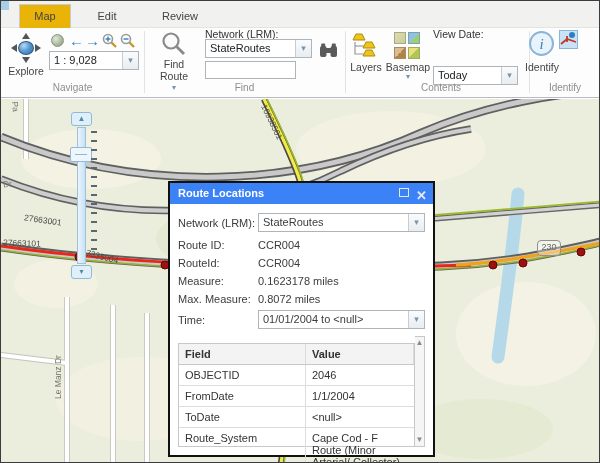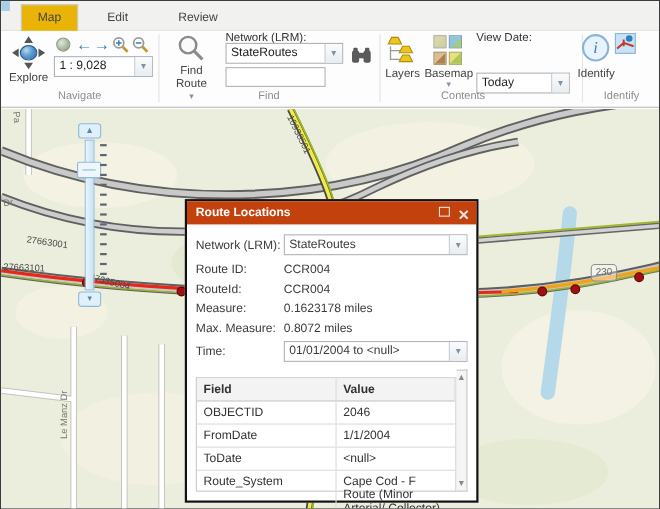--- a/index.html
+++ b/index.html
@@ -52,21 +52,21 @@
   #mapslider { position:absolute; left:0; top:0; z-index:3; }
   .sld-btn { position:absolute; width:21px; height:14px; background:#e0f0fb; border:1px solid #90b9d8; border-radius:3px;
      color:#5a87a8; font-size:8px; text-align:center; line-height:12px; }
   #sld-track { position:absolute; left:76px; top:28px; width:9px; height:137px; background:linear-gradient(90deg,#e9f5fd,#c7e2f4); border:1px solid #9fc2da; }
   #sld-thumb { position:absolute; left:69px; top:48px; width:22px; height:15px; background:#eef6fc; border:1px solid #8fb9d8; border-radius:2px; }
   #sld-thumb::after { content:""; position:absolute; left:4px; right:4px; top:6px; border-top:1px solid #8fb9d8; }
   .tick { position:absolute; left:90px; width:6px; height:2px; background:#5c6670; }
 
   
   #dialog { position:absolute; left:167px; top:180px; width:267px; height:276px; background:#fff; border:2px solid #111; z-index:5; }
-  #dlg-header { height:21px; background:#c2410c; color:#fff; font-weight:bold; line-height:21px; padding-left:8px; position:relative; }
+  #dlg-header { height:21px; background:#3b82f6; color:#fff; font-weight:bold; line-height:21px; padding-left:8px; position:relative; }
   #dlg-max { position:absolute; right:24px; top:5px; width:10px; height:9px; border:1.5px solid #e8e8e8; }
   #dlg-close { position:absolute; right:6px; top:2px; color:#e8e8e8; font-size:13px; font-weight:bold; }
   #dlg-body { padding:9px 8px 0 8px; }
   .frow { display:flex; margin-bottom:3px; align-items:center; min-height:15px; }
   .frow .lbl { width:80px; color:#3c3c3c; flex:none; }
   .frow .val { color:#3c3c3c; }
   .frow .combo { position:static; flex:1; height:19px; }
   .frow.cbrow { margin-bottom:5px; }
 
   #dlg-table { margin-top:7px; border:1px solid #c8c8c8; display:flex; flex-direction:column; height:104px; }
@@ -169,21 +169,21 @@
         <div style="width:12px;height:12px;background:linear-gradient(135deg,#e8e07a 50%,#aec858 50%);border:1px solid #a8a860;"></div>
       </div>
       <div class="ribbtn-label" style="position:absolute;left:383px;top:60px;width:48px;">Basemap</div>
       <div class="caret" style="position:absolute;left:402px;top:73px;width:10px;">▾</div>
 
       <div class="ribbtn-label" style="position:absolute;left:432px;top:27px;text-align:left;color:#333;">View Date:</div>
       <div class="combo" style="left:432px;top:38px;width:85px;margin-top:27px;">
         <div class="val">Today</div>
         <div class="arrow">▾</div>
       </div>
-      <div class="grouplabel" style="left:328px;width:184px;">Contents</div>
+      <div class="grouplabel" style="left:348px;width:184px;">Contents</div>
     </div>
     <div class="gsep" style="left:528px;"></div>
 
     <div>
       <div id="identify-circle">i</div>
       <div class="ribbtn-label" style="position:absolute;left:518px;top:60px;width:46px;">Identify</div>
       <div id="identify-tool">
         <svg width="17" height="17">
           <path d="M1,13 L7,8 L16,11" fill="none" stroke="#c0392b" stroke-width="1.8"></path>
           <line x1="7" y1="5" x2="7" y2="11" stroke="#c0392b" stroke-width="1.8"></line>

